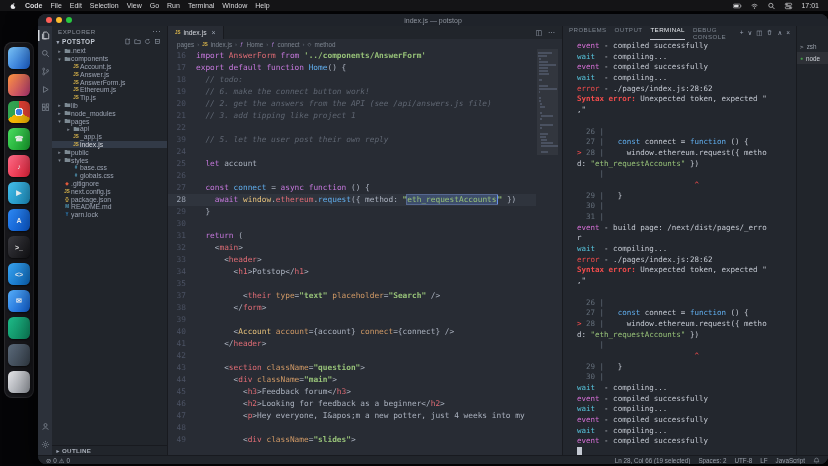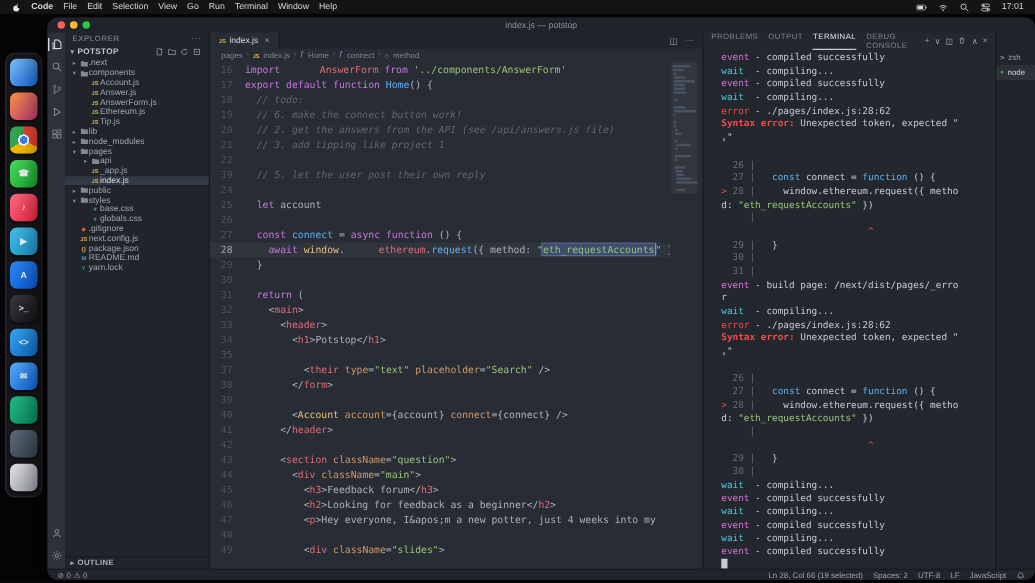--- a/index.html
+++ b/index.html
@@ -90,22 +90,22 @@
   .bc-ico-prop { color:#7d8590; font-size:5px; }
 
   .code-area { flex:1; position:relative; overflow:hidden; }
   .code-scroll { position:absolute; inset:0 26px 0 0; overflow:hidden; padding-top:1px; }
   .code-line { display:flex; height:12px; line-height:12px;
     font-family:"DejaVu Sans Mono",monospace; font-size:7.8px; white-space:pre; color:#abb2bf; }
   .code-line.cur { background:rgba(170,185,220,.06); }
   .gut { width:28px; flex:none; text-align:right; padding-right:10px; color:#4b5263; }
   .cur .gut { color:#9da5b4; }
   .tk-k{ color:#c678dd; } .tk-f{ color:#61afef; } .tk-c{ color:#5f6672; font-style:italic; }
-  .tk-s{ color:#98c379; } .tk-t{ color:#e06c75; } .tk-a{ color:#d19a66; }
-  .tk-y{ color:#e5c07b; } .tk-p2{ color:#e06c75;margin-left:27px; }
+  .tk-s{ color:#98c379;font-weight:bold; } .tk-t{ color:#e06c75; } .tk-a{ color:#d19a66; }
+  .tk-y{ color:#e5c07b; } .tk-p2{ color:#e06c75; }
   .tk-hl{ color:#98c379; background:rgba(90,125,195,.35); outline:1px solid rgba(125,155,225,.5); }
   .caret { display:inline-block; width:1px; height:9px; background:#528bff; vertical-align:-1.5px; }
 
   .minimap { position:absolute; top:0; right:4px; bottom:0; width:21px; }
   .mm-vp { position:absolute; left:0; right:0; top:0; height:106px; background:rgba(255,255,255,.05); }
   .mm-lines { position:absolute; left:1px; top:3px; right:1px; }
   .mm-line { height:2px; margin-bottom:1px; background:#4a5160; }
 
   
   .panel { width:234px; flex:none; background:#23272e; border-left:1px solid #181a1f;

